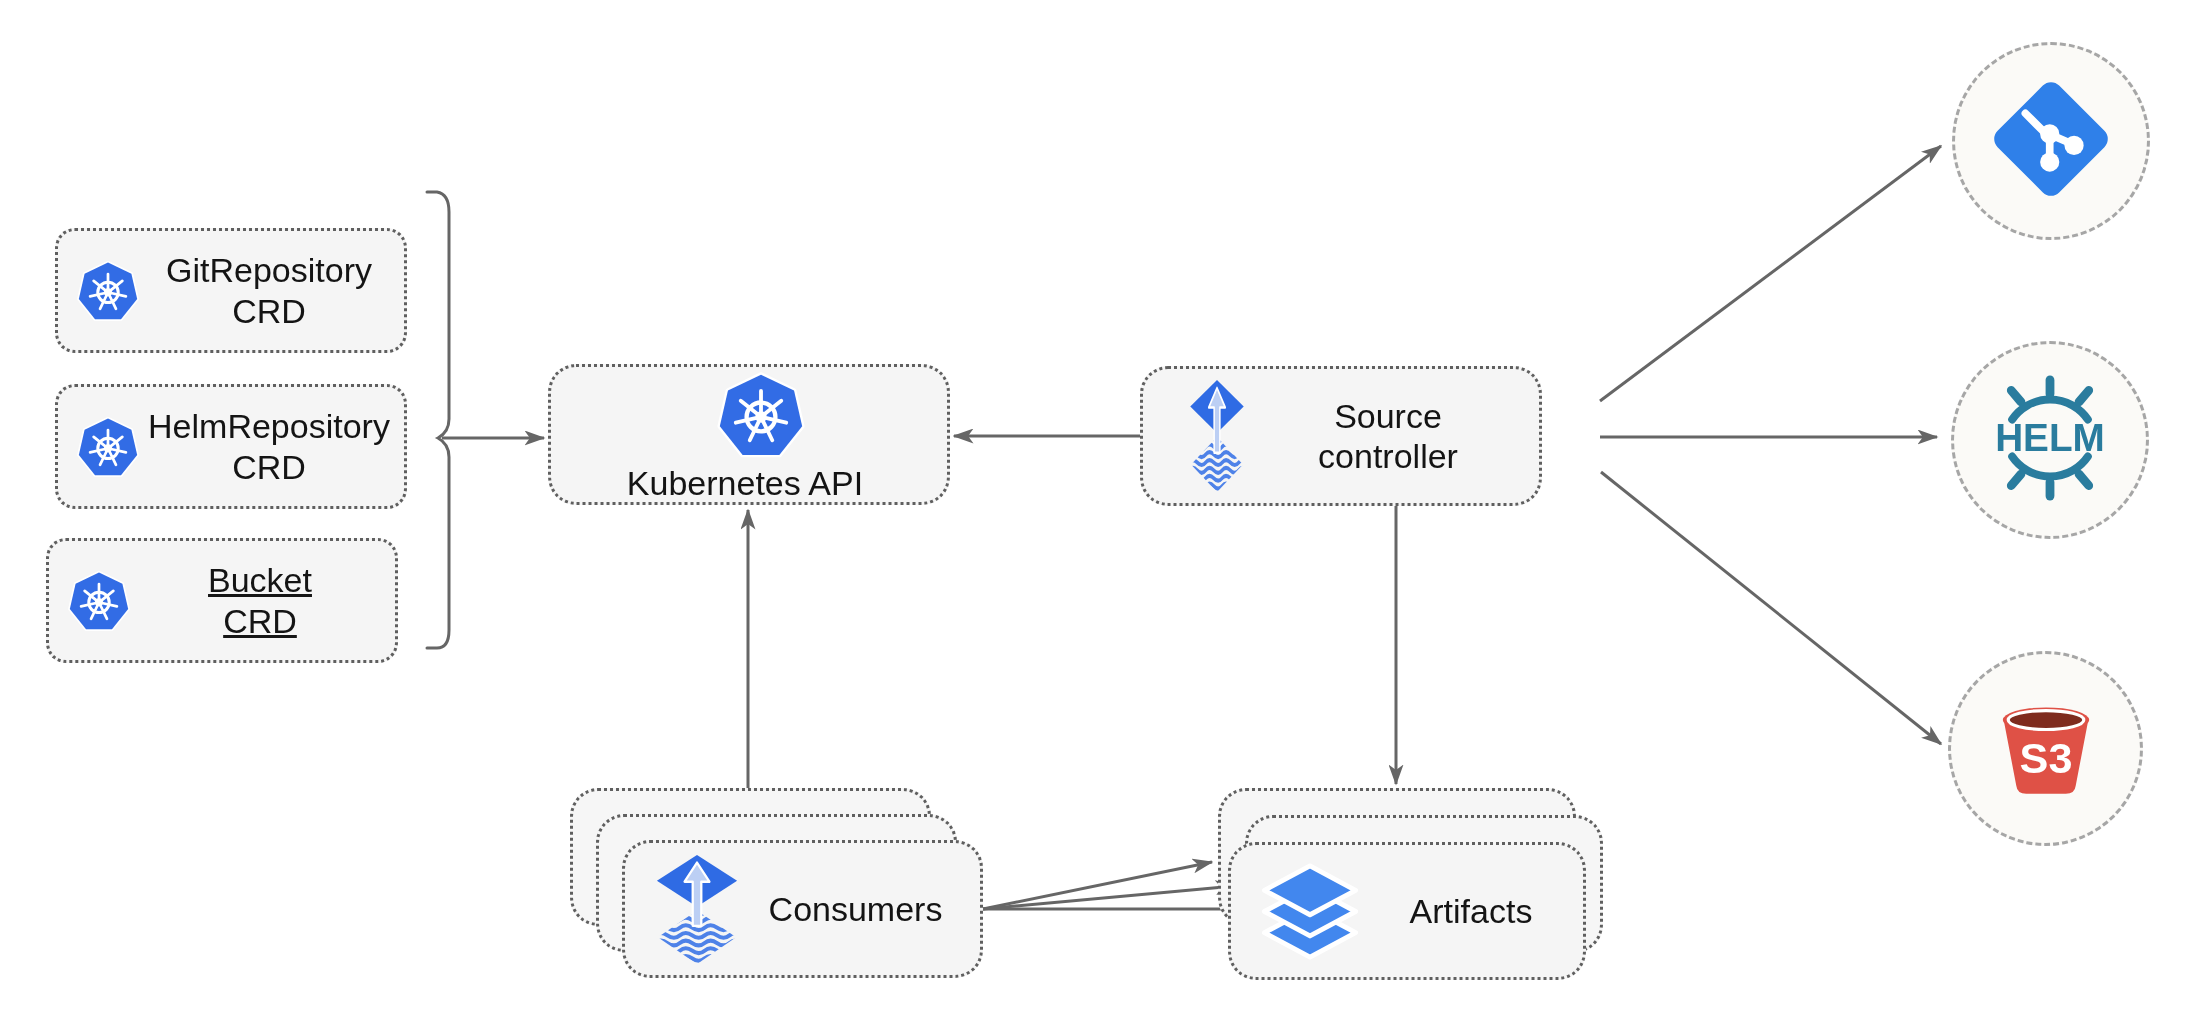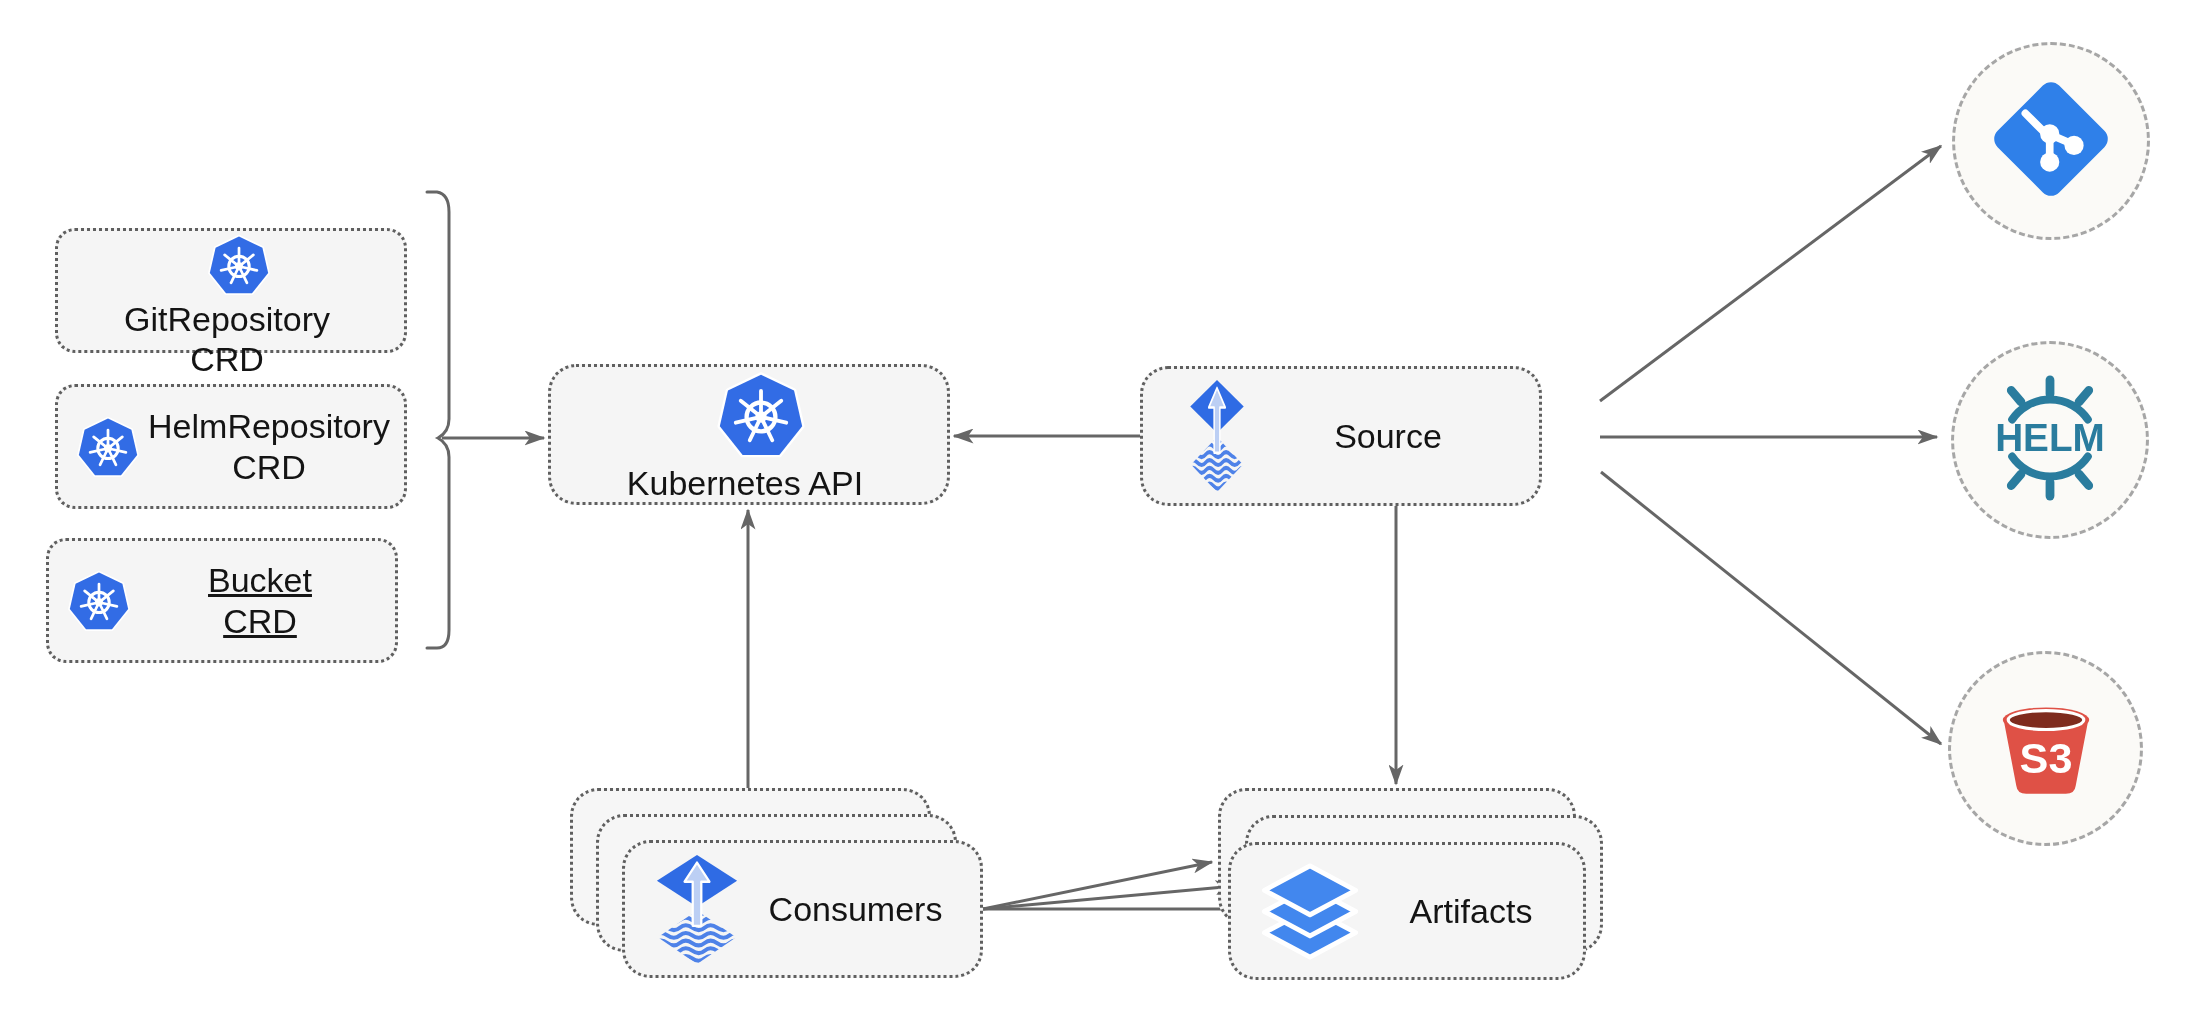--- a/index.html
+++ b/index.html
@@ -56,21 +56,21 @@
       <line x1="983" y1="909" x2="1212" y2="862" marker-end="url(#arw)"></line>
       <line x1="983" y1="909" x2="1235" y2="886" marker-end="url(#arw)"></line>
       <line x1="983" y1="909" x2="1266" y2="909" marker-end="url(#arw)"></line>
 
       <line x1="1600" y1="401" x2="1941" y2="146" marker-end="url(#arw)"></line>
       <line x1="1600" y1="437" x2="1937" y2="437" marker-end="url(#arw)"></line>
       <line x1="1601" y1="472" x2="1941" y2="744" marker-end="url(#arw)"></line>
     </g>
   </svg>
 
-  <div class="node" style="left:55px;top:228px;width:352px;height:125px;border-radius:20px;flex-direction:column;">
+  <div class="node" style="left:55px;top:228px;width:352px;height:125px;border-radius:20px;">
     <span class="icon-wrap" style="margin-left:16px;">
       <svg viewBox="0 0 100 100" width="68" height="68">
         <polygon points="50,8 84.4,24.6 92.9,61.8 69.1,91.6 30.9,91.6 7.1,61.8 15.6,24.6" fill="#326CE5" stroke="#ffffff" stroke-width="5" stroke-linejoin="round" paint-order="stroke"></polygon>
         <g stroke="#ffffff" stroke-width="4" stroke-linecap="round" fill="none">
           <circle cx="50" cy="52" r="15" stroke-width="4.5"></circle>
           <line x1="50" y1="46" x2="50" y2="25"></line>
             <line x1="45.3" y1="48.3" x2="28.9" y2="35.2"></line>
           <line x1="44.2" y1="53.3" x2="23.7" y2="58"></line>
             <line x1="47.4" y1="57.4" x2="38.3" y2="76.3"></line>
           <line x1="52.6" y1="57.4" x2="61.7" y2="76.3"></line>
@@ -166,20 +166,21 @@
           <path d="M0,86 q6,-5 13,0 t13,0 t13,0 t13,0 t13,0 t13,0 t13,0"></path>
           <path d="M0,94 q6,-5 13,0 t13,0 t13,0 t13,0 t13,0 t13,0 t13,0"></path>
           <path d="M0,102 q6,-5 13,0 t13,0 t13,0 t13,0 t13,0 t13,0 t13,0"></path>
           <path d="M0,110 q6,-5 13,0 t13,0 t13,0 t13,0 t13,0 t13,0 t13,0"></path>
         </g>
         <path d="M44,10 L57,30 L48.5,30 L48.5,76 L39.5,76 L39.5,30 L31,30 Z" fill="#BCCFF4" stroke="#ffffff" stroke-width="2.4" stroke-linejoin="round"></path>
       </svg>
     </span>
     <div class="lbl lbl-lg">
       <div>Source</div>
+      <div>controller</div>
     </div>
   </div>
 
   <div class="stack-layer" style="left:570px;top:788px;width:361px;height:138px;"></div>
   <div class="stack-layer" style="left:596px;top:814px;width:361px;height:138px;"></div>
   <div class="node bignode" style="left:622px;top:840px;width:361px;height:138px;justify-content:space-between;">
     <span class="icon-wrap" style="margin-left:30px;">
       <svg viewBox="0 0 88 118" width="84" height="113" preserveAspectRatio="none">
         <polygon points="44,2 86,29 44,56 2,29" fill="#2F6BE4"></polygon>
         <clipPath id="wavclip2">

